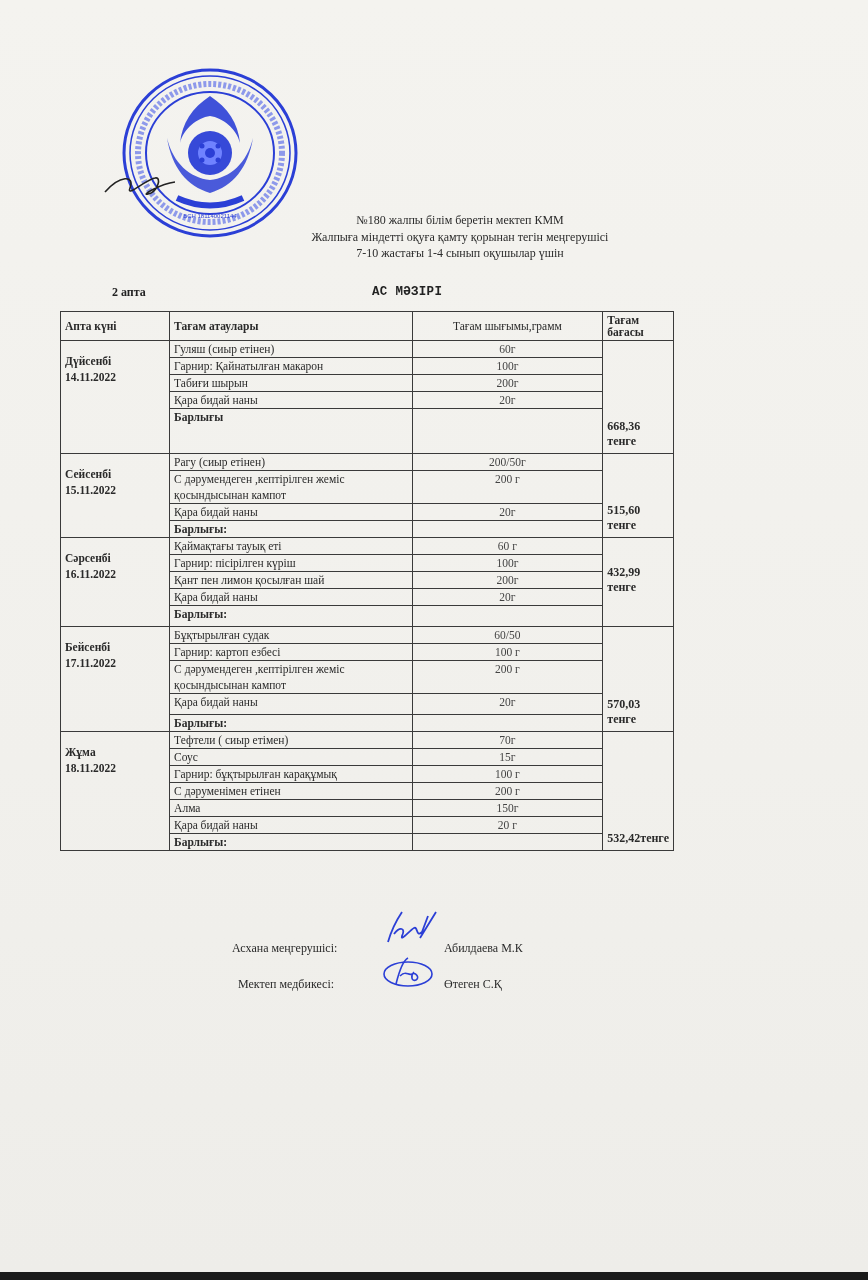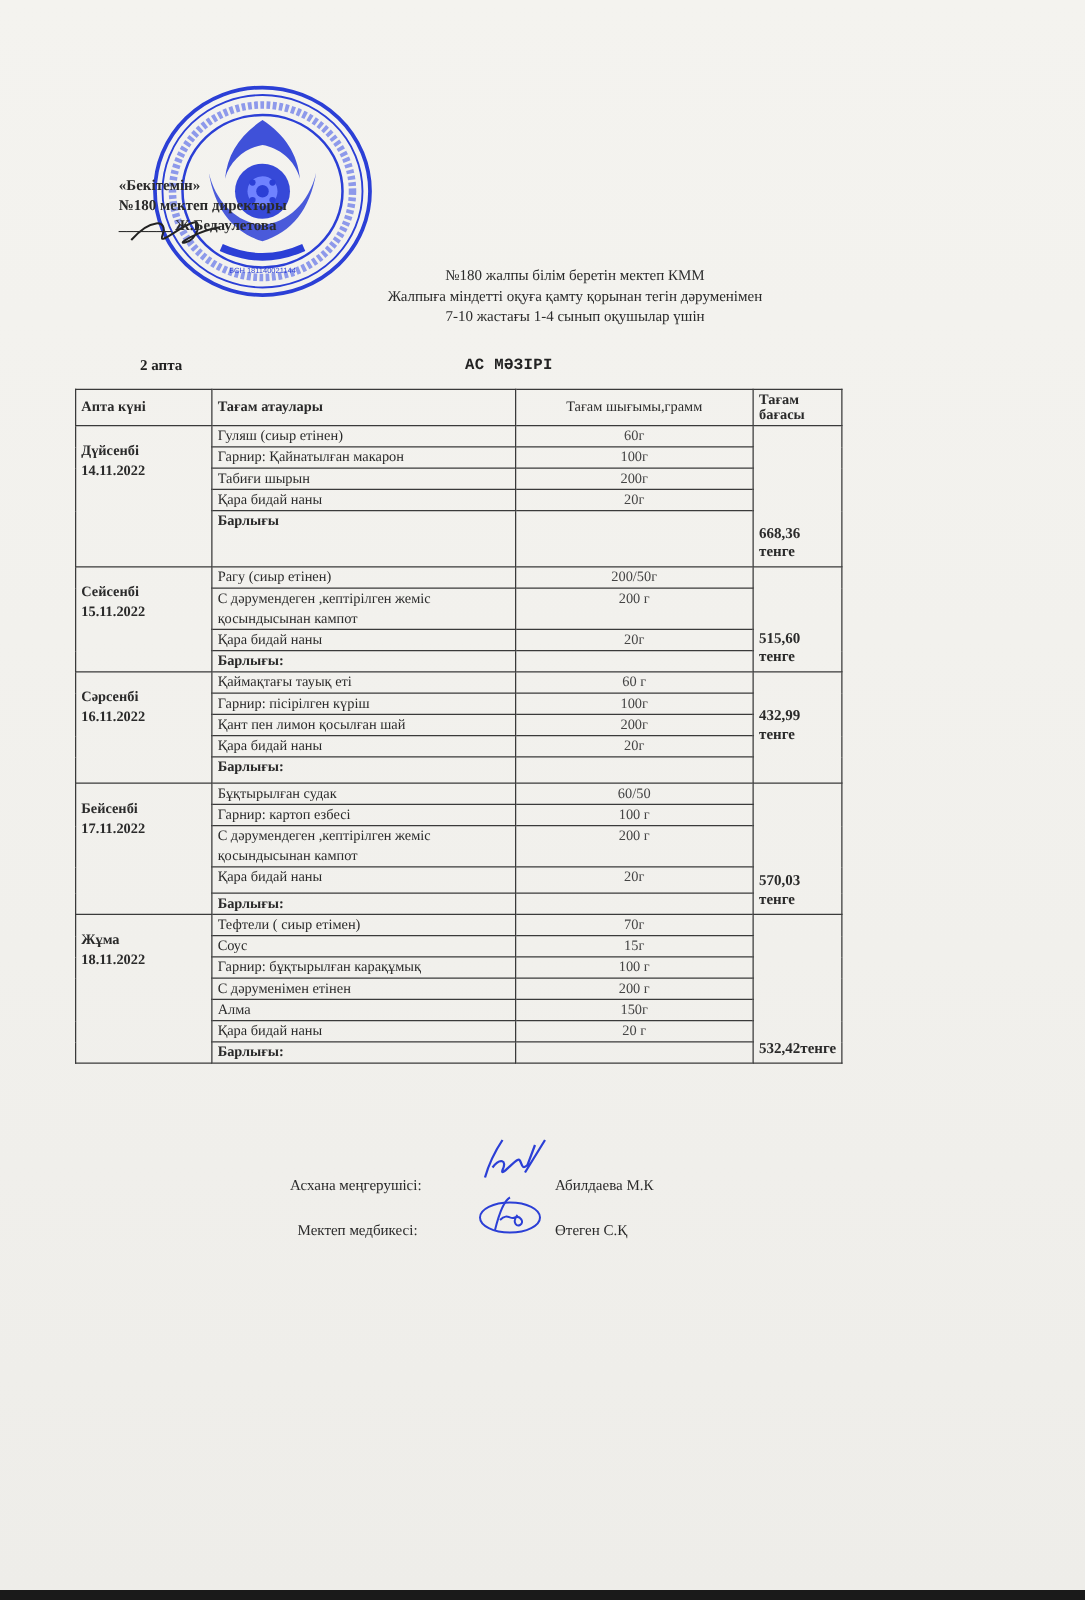--- a/index.html
+++ b/index.html
@@ -62,32 +62,27 @@
     <circle cx="88" cy="85" r="12" fill="#6f82ff"></circle>
     <circle cx="88" cy="85" r="5" fill="#2b3fd6"></circle>
     <circle cx="80" cy="78" r="2.5" fill="#2b3fd6"></circle>
     <circle cx="96" cy="78" r="2.5" fill="#2b3fd6"></circle>
     <circle cx="80" cy="92" r="2.5" fill="#2b3fd6"></circle>
     <circle cx="96" cy="92" r="2.5" fill="#2b3fd6"></circle>
     <path d="M55 130 Q88 145 121 130" stroke="#2b3fd6" stroke-width="6" fill="none"></path>
     <text x="88" y="150" font-size="6" fill="#2b3fd6" text-anchor="middle" font-family="Liberation Sans, sans-serif">БСН 181140021144</text>
   </svg>
 
-  <div class="approval">
-    <div>«Бекітемін»</div>
-    <div>№180 мектеп директоры</div>
-    <div>_______ Ж.Бедаулетова</div>
-  </div>
   <svg class="sig-scribble" style="left:100px;top:170px;width:80px;height:30px;" viewBox="0 0 80 30">
     <path d="M5 22 C20 5 35 5 30 18 C26 28 45 10 55 8 C62 6 58 22 48 24 C40 26 60 14 75 12" stroke="#222" stroke-width="1.6" fill="none"></path>
   </svg>
 
   <div class="header">
     <div>№180 жалпы білім беретін мектеп КММ</div>
-    <div>Жалпыға міндетті оқуға қамту қорынан тегін дәруменімен</div>
+    <div>Жалпыға міндетті оқуға қамту қорынан тегін меңгерушісі</div>
     <div>7-10 жастағы 1-4 сынып оқушылар үшін</div>
   </div>
 
   <div class="week-label">2 апта</div>
   <div class="menu-title">АС МӘЗІРІ</div>
 
   <table class="menu">
     <thead>
       <tr>
         <th class="col-day">Апта күні</th>

